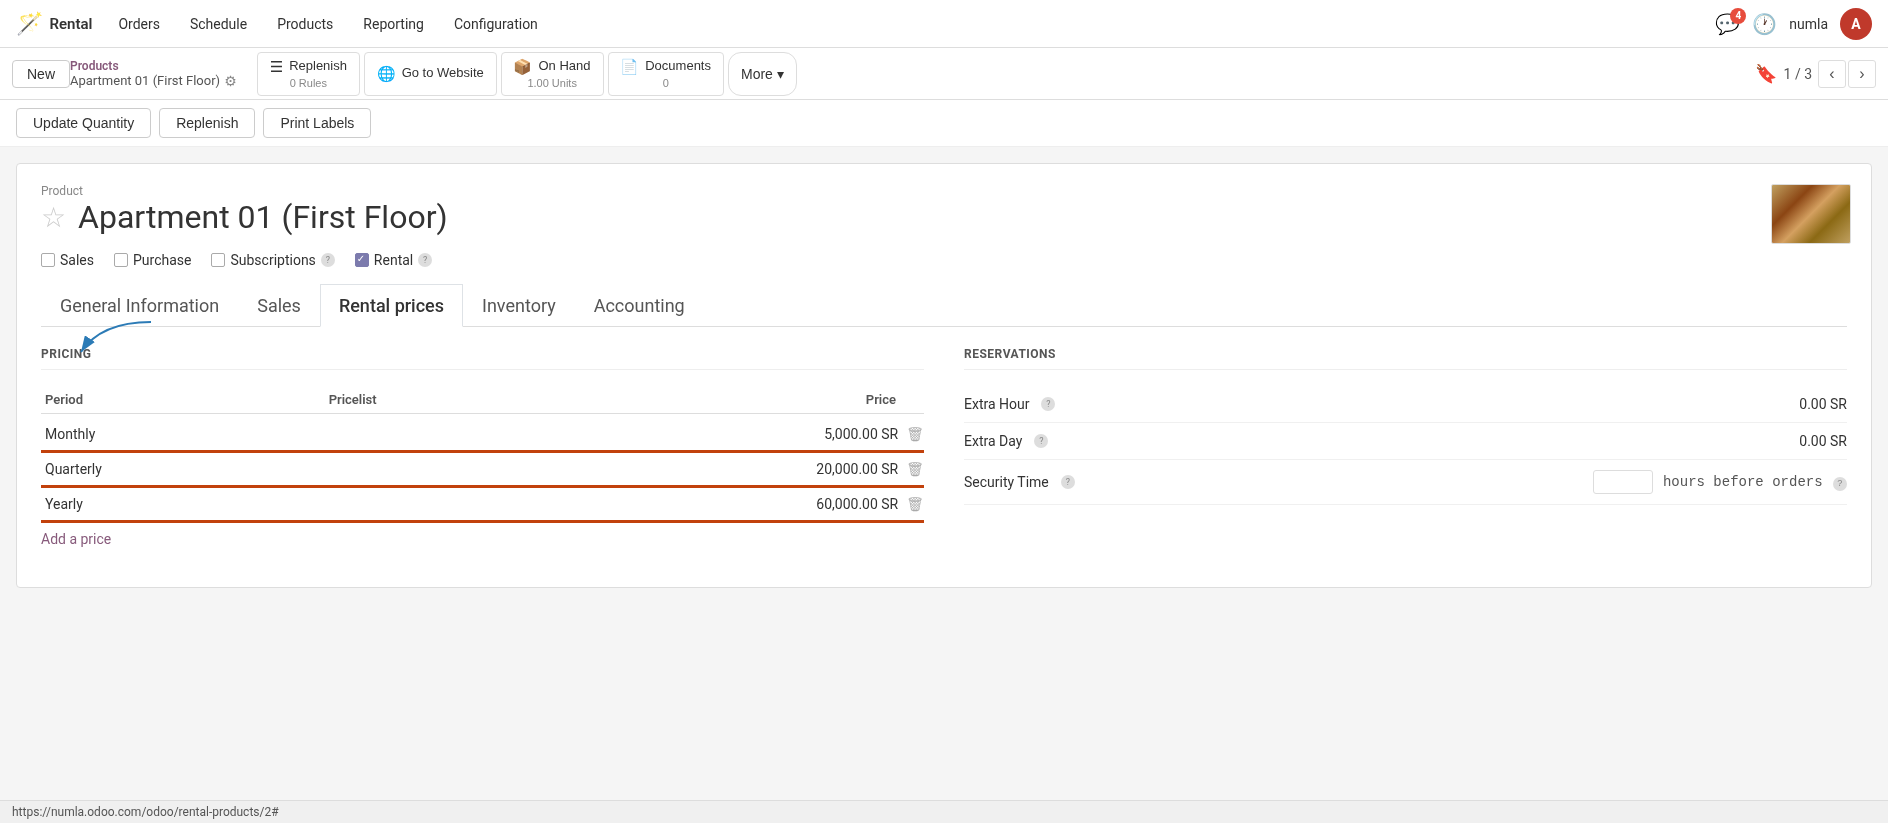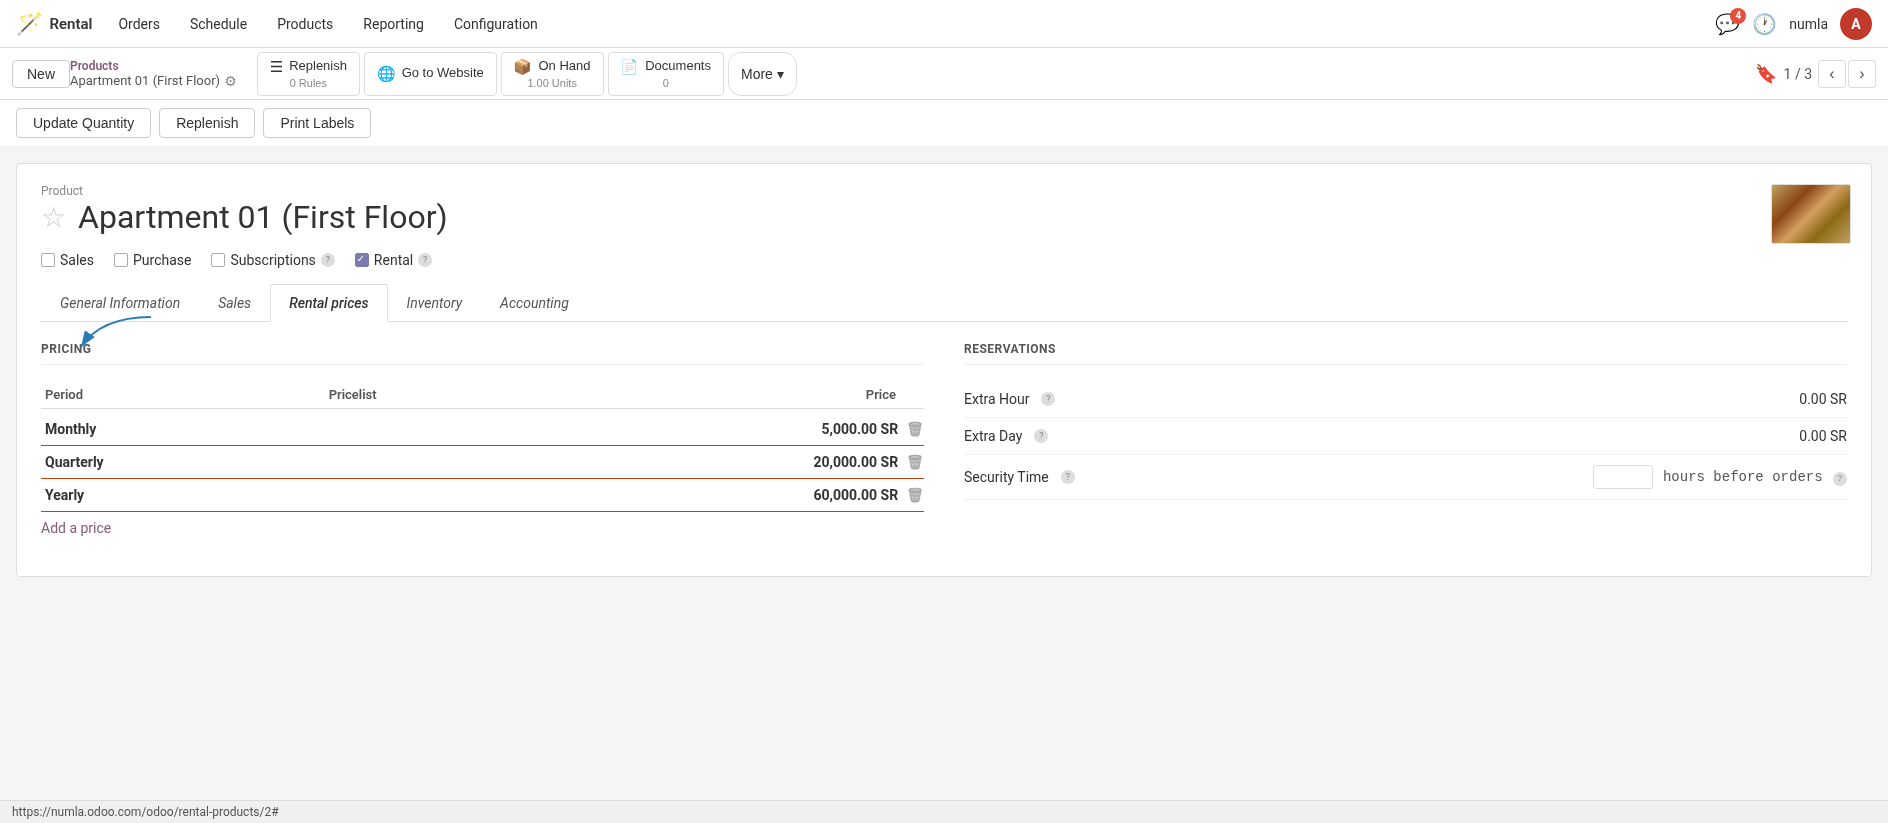--- a/index.html
+++ b/index.html
@@ -104,22 +104,22 @@
     .checkboxes-row { display: flex; gap: 20px; align-items: center; margin-bottom: 16px; }
     .checkbox-item { display: flex; align-items: center; gap: 5px; font-size: 14px; cursor: pointer; }
     .cb { width: 14px; height: 14px; border: 1px solid #aaa; display: inline-block; border-radius: 2px; }
     .cb-checked { background: #7c7bad; border-color: #7c7bad; position: relative; }
     .cb-checked::after { content: '✓'; color: #fff; font-size: 10px; position: absolute; top: -1px; left: 1px; }
     .help-icon { color: #888; font-size: 12px; cursor: pointer; background: #ddd; border-radius: 50%; width: 14px; height: 14px; display: inline-flex; align-items: center; justify-content: center; font-size: 9px; }
 
     
     .tabs { display: flex; border-bottom: 1px solid #ddd; margin-bottom: 0; }
     .tab {
-      padding: 10px 18px; cursor: pointer; font-size: 14px; color: #555; border: 1px solid transparent;
-      border-bottom: none; margin-bottom: -1px; position: relative; font-style: italic;
+      padding: 10px 18px; cursor: pointer; font-size: 18px; color: #555; border: 1px solid transparent;
+      border-bottom: none; margin-bottom: -1px; position: relative;
     }
     .tab.active {
       border-color: #dee2e6; background: #fff; color: #333; font-weight: 500;
       border-bottom: 1px solid #fff;
     }
     .tab-content { padding: 20px 0; }
 
     
     .two-col { display: flex; gap: 40px; }
     .col-left { flex: 1; }
@@ -131,21 +131,21 @@
       border-bottom: 1px solid #eee;
     }
 
     
     .pricing-table { width: 100%; }
     .pricing-table-header { display: flex; padding: 6px 0; border-bottom: 1px solid #ddd; margin-bottom: 4px; }
     .col-period { flex: 2; font-size: 13px; font-weight: 600; color: #555; padding-left: 4px; }
     .col-pricelist { flex: 2; font-size: 13px; font-weight: 600; color: #555; }
     .col-price { flex: 2; font-size: 13px; font-weight: 600; color: #555; text-align: right; padding-right: 28px; }
 
-    .pricing-row { display: flex; align-items: flex-start; padding: 8px 0; border-bottom: 1px solid #c2410c; font-weight: bold; }
+    .pricing-row { display: flex; align-items: flex-start; padding: 8px 0; border-bottom: 3px solid #c2410c; }
     .pricing-row .cell-period { flex: 2; font-size: 14px; color: #333; padding-left: 4px; }
     .pricing-row .cell-pricelist { flex: 2; font-size: 14px; color: #333; }
     .pricing-row .cell-price { flex: 2; font-size: 14px; color: #333; text-align: right; display: flex; align-items: center; justify-content: flex-end; gap: 8px; }
     .del-icon { color: #aaa; cursor: pointer; font-size: 14px; }
 
     .add-price-link { color: #875a7b; font-size: 14px; cursor: pointer; margin-top: 8px; display: inline-block; }
     .res-row { display: flex; align-items: center; padding: 10px 0; border-bottom: 1px solid #f0f0f0; }
     .res-label { flex: 1; font-size: 14px; color: #333; display: flex; align-items: center; gap: 12px; }
     .res-value { font-size: 14px; color: #333; }
     .res-suffix { font-size: 14px; color: #555; margin-left: 4px; font-family: Liberation Mono, monospace; }

